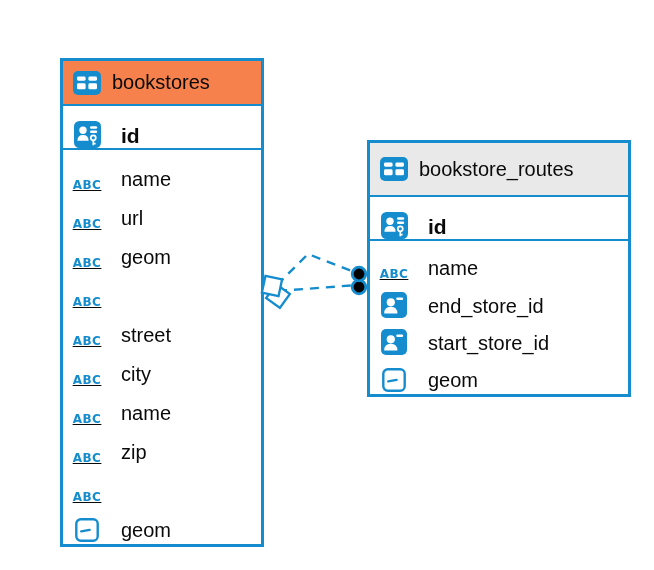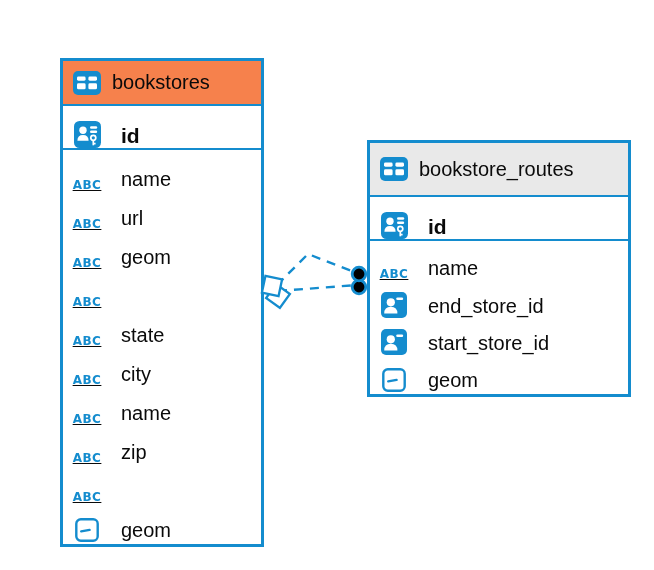--- a/index.html
+++ b/index.html
@@ -115,21 +115,21 @@
       </div>
       <div class="row">
         <span class="icon-box">
             <span class="abc-icon">ABC</span>
           </span>
       </div>
       <div class="row">
         <span class="icon-box">
             <span class="abc-icon">ABC</span>
           </span>
-        <span>state</span>
+        <span>street</span>
       </div>
       <div class="row">
         <span class="icon-box">
             <span class="abc-icon">ABC</span>
           </span>
         <span>city</span>
       </div>
       <div class="row">
         <span class="icon-box">
             <span class="abc-icon">ABC</span>

